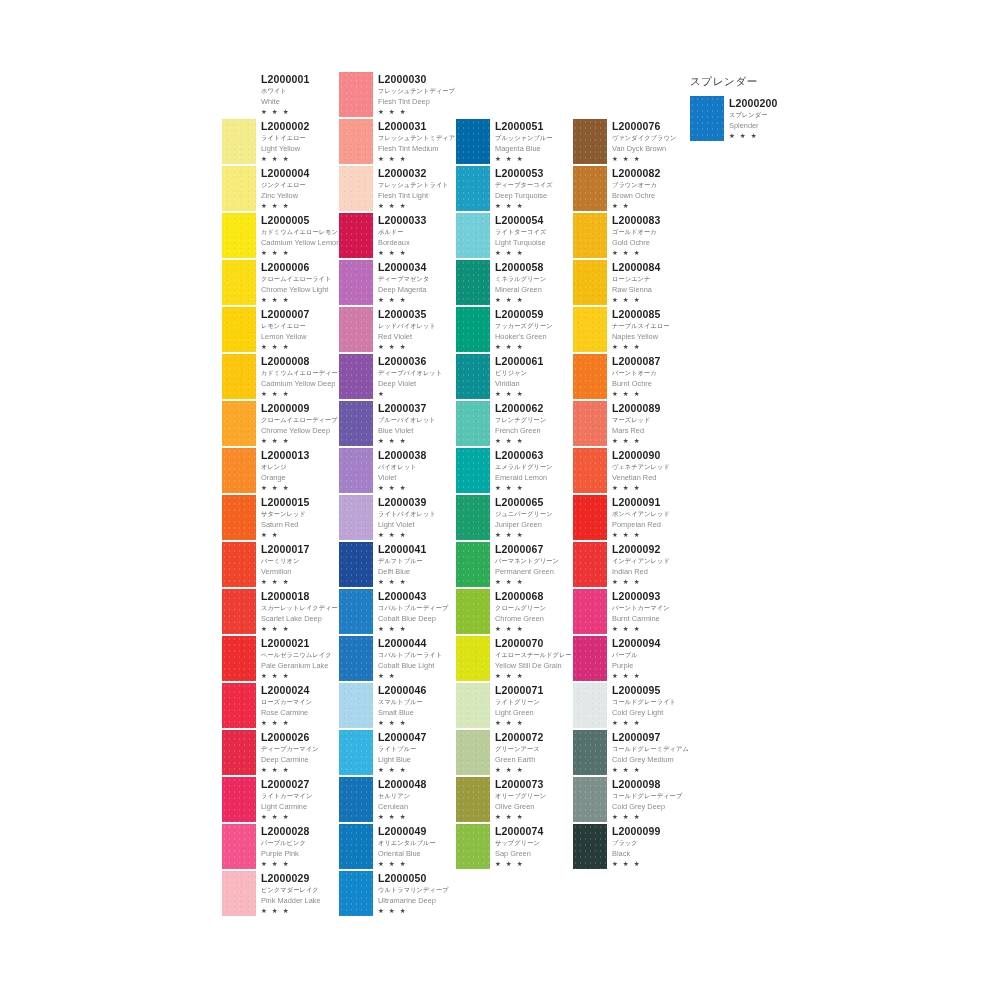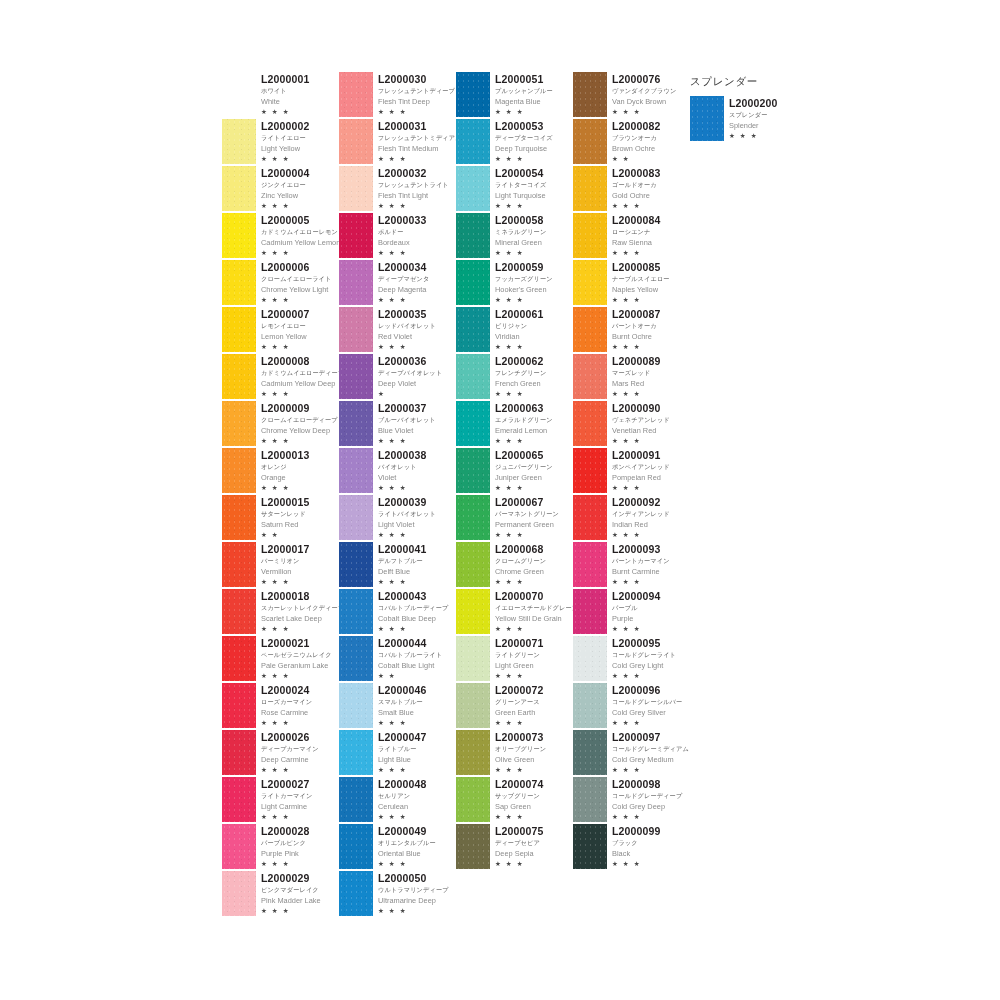--- a/index.html
+++ b/index.html
@@ -24,21 +24,21 @@
     width: 1000px;
     height: 1000px;
   }
 
   .columns-area {
     position: absolute;
     left: 222px;
     top: 72px;
     display: flex;
     flex-direction: row;
-    align-items: flex-start;
+    align-items: center;
   }
 
   .swatch-column {
     width: 117px;
     display: flex;
     flex-direction: column;
   }
 
   .color-row {
     position: relative;
@@ -701,31 +701,20 @@
           <div class="swatch" style="background: rgb(139, 191, 67);">
             <div class="grain"></div>
           </div>
           <div class="row-text">
             <div class="code">L2000074</div>
             <div class="jp">サップグリーン</div>
             <div class="en">Sap Green</div>
             <div class="stars">★ ★ ★</div>
           </div>
         </div>
-        <div class="color-row">
-          <div class="swatch" style="background: rgb(110, 106, 68);">
-            <div class="grain"></div>
-          </div>
-          <div class="row-text">
-            <div class="code">L2000075</div>
-            <div class="jp">ディープセピア</div>
-            <div class="en">Deep Sepia</div>
-            <div class="stars">★ ★ ★</div>
-          </div>
-        </div>
       </div>
       <div class="swatch-column">
         <div class="color-row">
           <div class="swatch" style="background: rgb(138, 90, 48);">
             <div class="grain"></div>
           </div>
           <div class="row-text">
             <div class="code">L2000076</div>
             <div class="jp">ヴァンダイクブラウン</div>
             <div class="en">Van Dyck Brown</div>
@@ -854,31 +843,20 @@
           </div>
         </div>
         <div class="color-row">
           <div class="swatch" style="background: rgb(226, 232, 232);">
             <div class="grain"></div>
           </div>
           <div class="row-text">
             <div class="code">L2000095</div>
             <div class="jp">コールドグレーライト</div>
             <div class="en">Cold Grey Light</div>
-            <div class="stars">★ ★ ★</div>
-          </div>
-        </div>
-        <div class="color-row">
-          <div class="swatch" style="background: rgb(169, 196, 192);">
-            <div class="grain"></div>
-          </div>
-          <div class="row-text">
-            <div class="code">L2000096</div>
-            <div class="jp">コールドグレーシルバー</div>
-            <div class="en">Cold Grey Silver</div>
             <div class="stars">★ ★ ★</div>
           </div>
         </div>
         <div class="color-row">
           <div class="swatch" style="background: rgb(84, 113, 110);">
             <div class="grain"></div>
           </div>
           <div class="row-text">
             <div class="code">L2000097</div>
             <div class="jp">コールドグレーミディアム</div>

